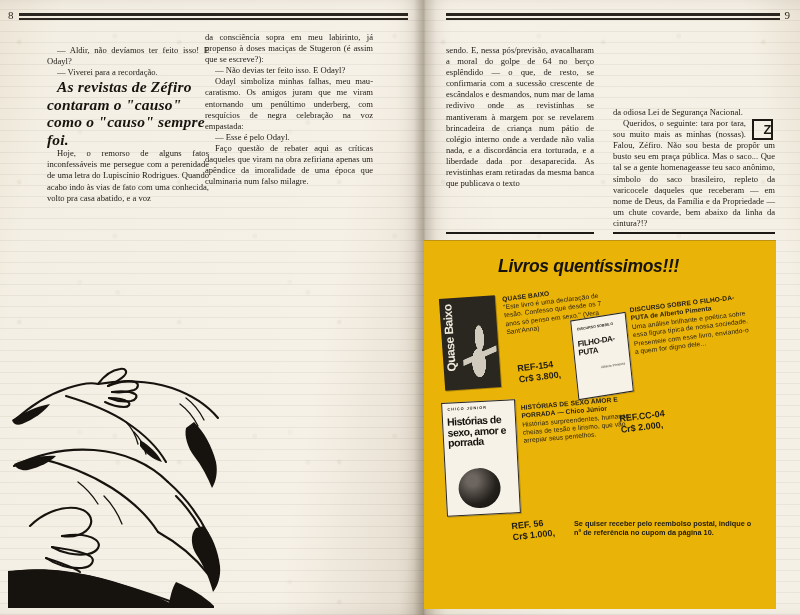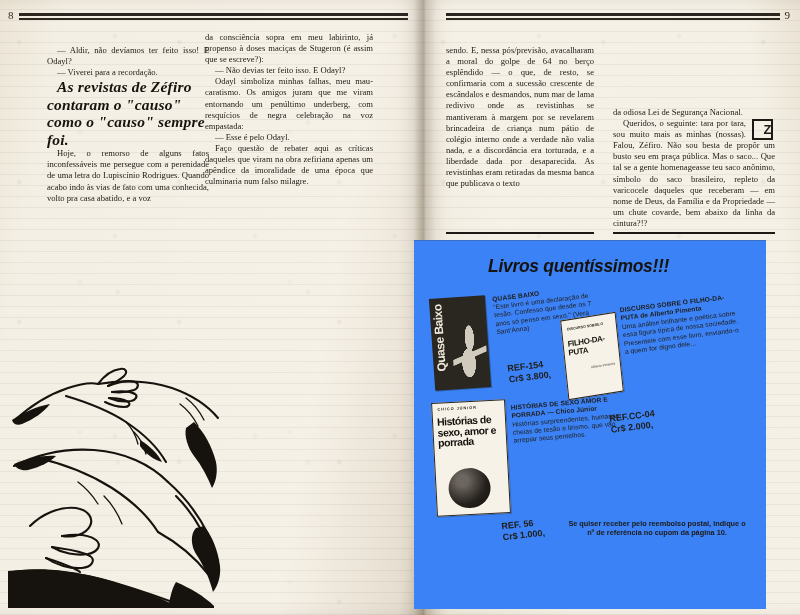--- a/index.html
+++ b/index.html
@@ -103,22 +103,22 @@
 
   
   .illo{
     position:absolute;left:8px;top:336px;width:216px;height:272px;
     overflow:hidden;
   }
   .illo svg{display:block;width:100%;height:100%;}
 
   
   .adblock{
-    position:absolute;left:414px;top:240px;width:352px;height:368px;
-    background:#3b82f6;
+    position:absolute;left:424px;top:240px;width:352px;height:368px;
+    background:#eab308;
     border-top:1px solid rgba(60,52,40,.25);
     overflow:hidden;
   }
   .ad-title{
     position:absolute;left:74px;top:15px;
     font-family:"Liberation Sans", sans-serif;
     font-weight:bold;font-style:italic;
     font-size:17.5px;letter-spacing:-.3px;
     color:#16130e;white-space:nowrap;
   }
@@ -208,21 +208,21 @@
     background:radial-gradient(circle at 34% 30%, #6d6660 0 14%, #24201b 60%, #111 100%);
   }
   #hand3{position:absolute;left:98px;top:158px;width:112px;
     transform:rotate(-5deg);font-size:6.6px;line-height:8.3px;}
   #price3{position:absolute;left:88px;top:278px;transform:rotate(-6deg);
     font-size:9px;line-height:11px;}
 
   .note{
     position:absolute;left:150px;top:278px;width:186px;
     font-family:"Liberation Sans", sans-serif;
-    font-weight:bold;font-size:7.3px;line-height:9.4px;color:#1d1a15;text-align:center;
+    font-weight:bold;font-size:7.3px;line-height:9.4px;color:#1d1a15;
   }
 
   
   .showthru{
     position:absolute;inset:0;pointer-events:none;opacity:.07;
     background:repeating-linear-gradient(0deg, rgba(60,50,35,.9) 0 1px, transparent 1px 11px);
   }
 </style>
 </head>
 <body>

